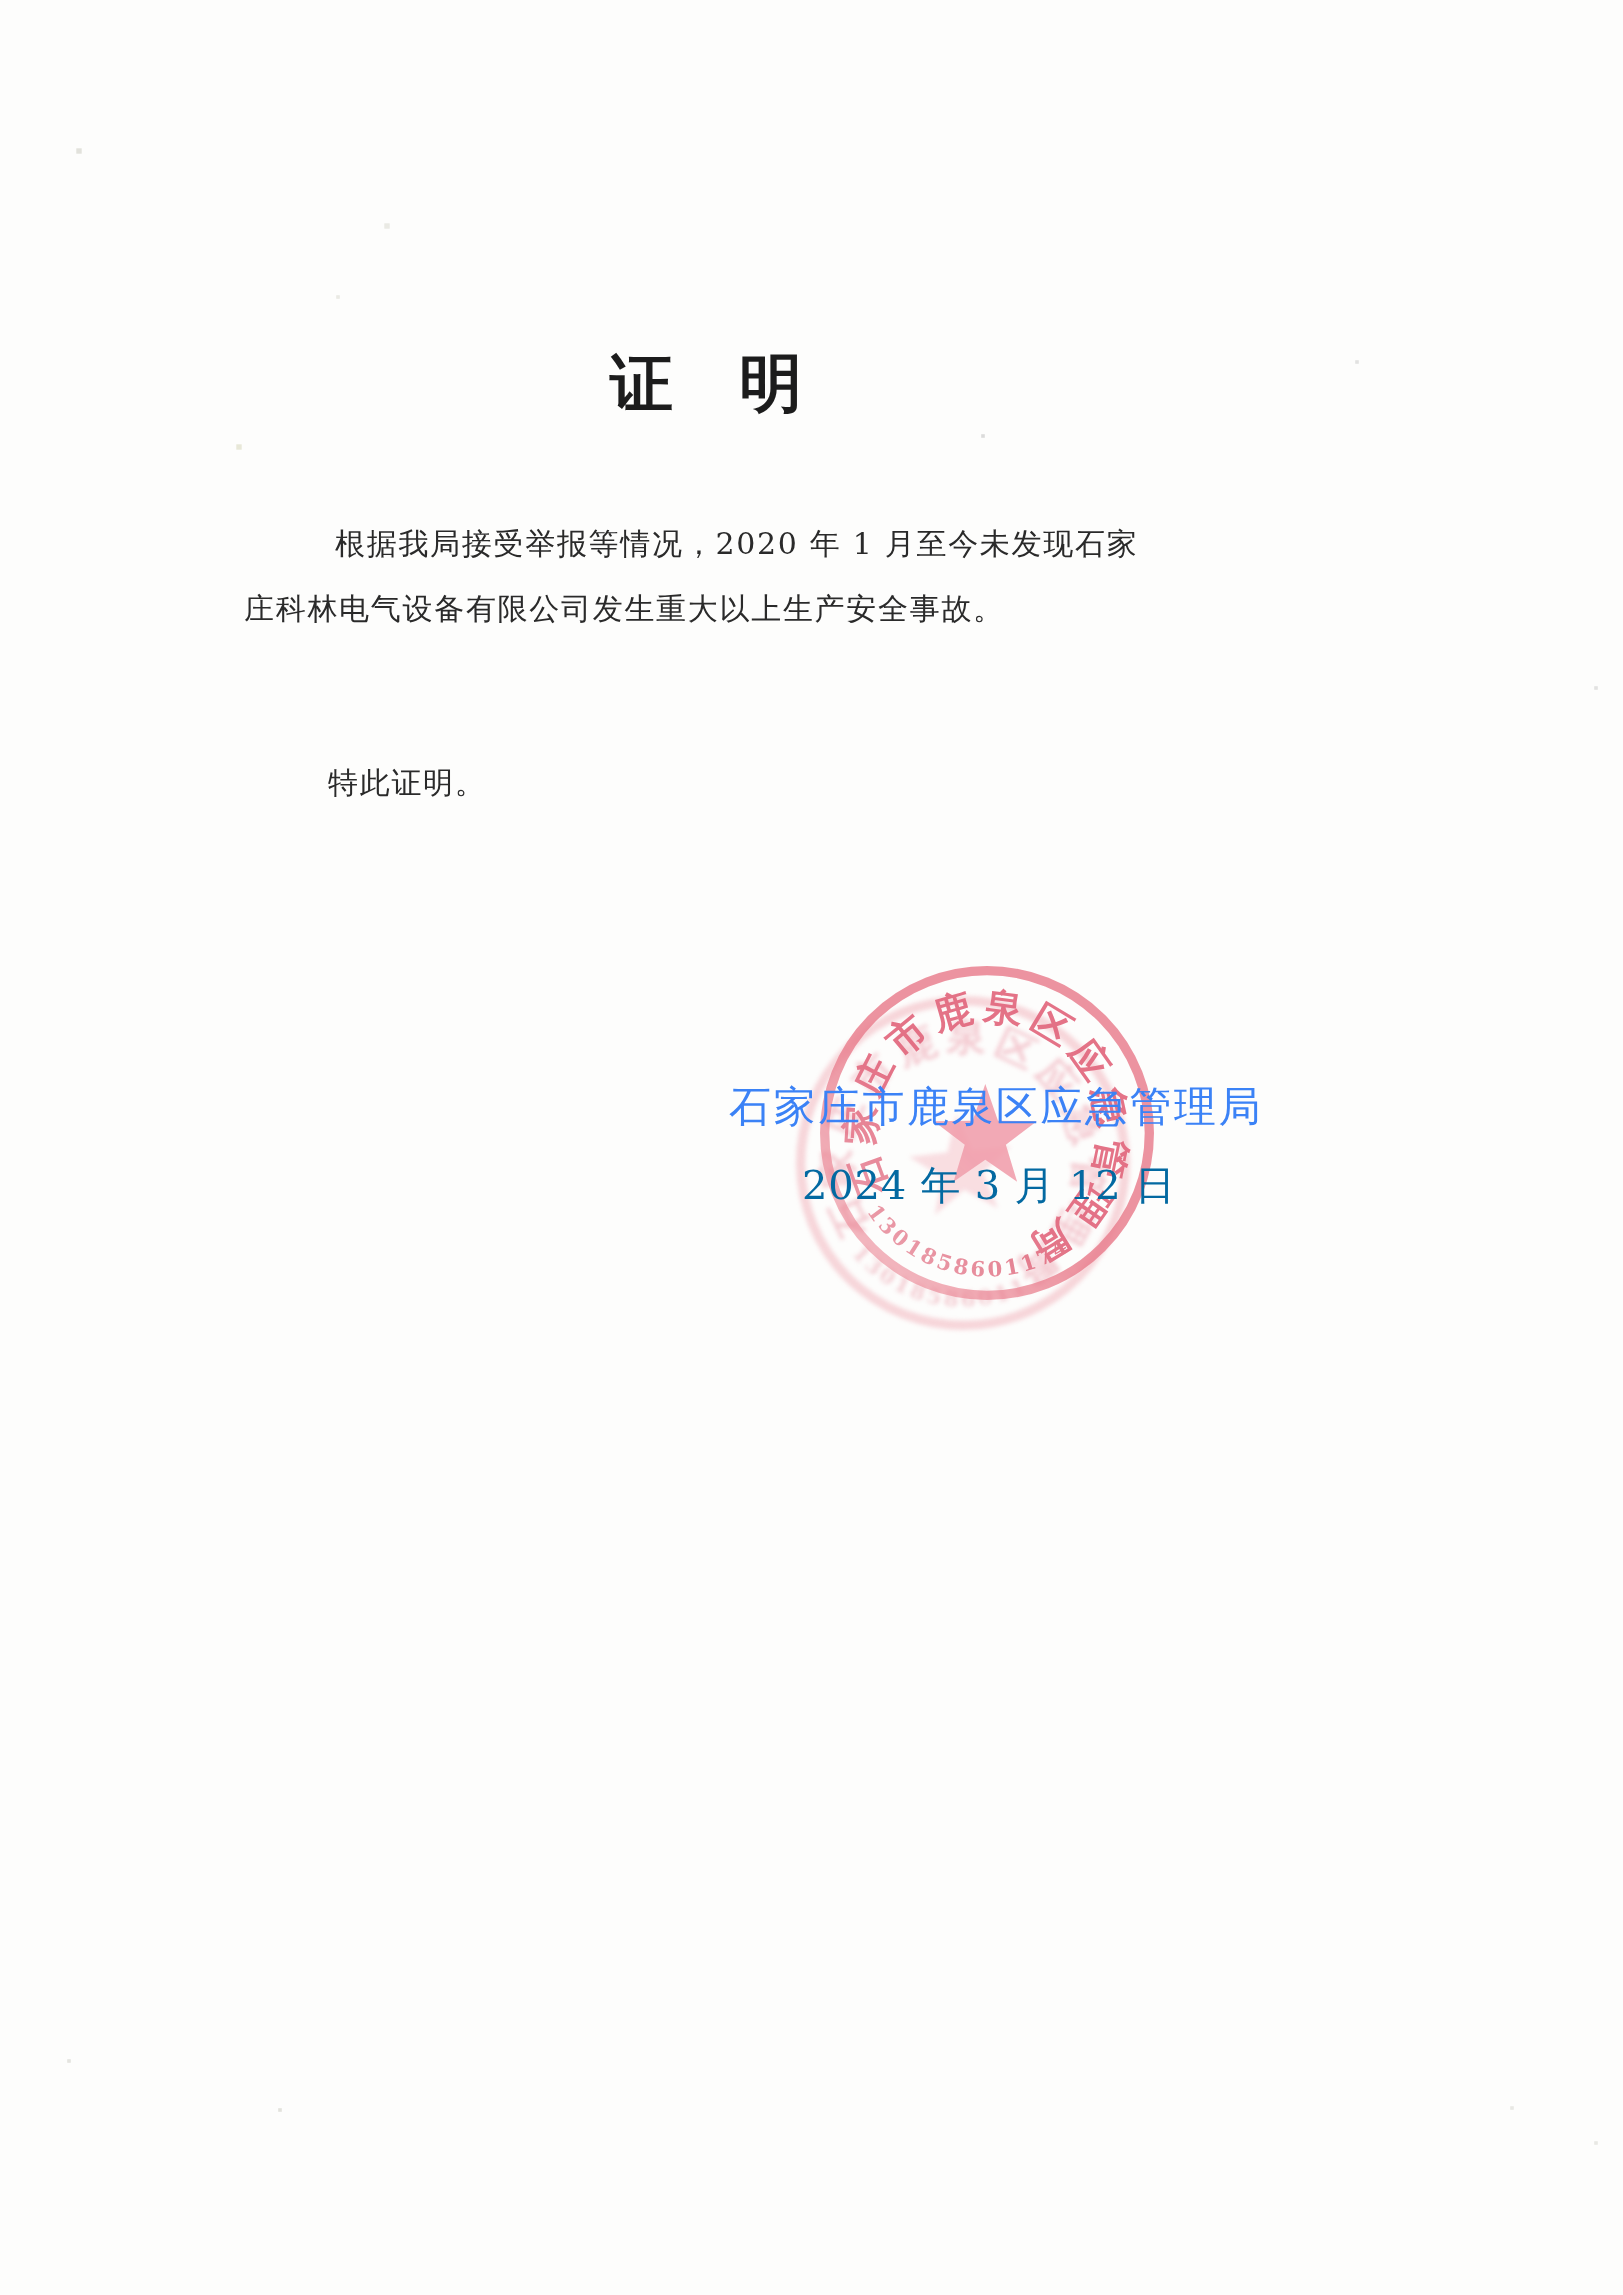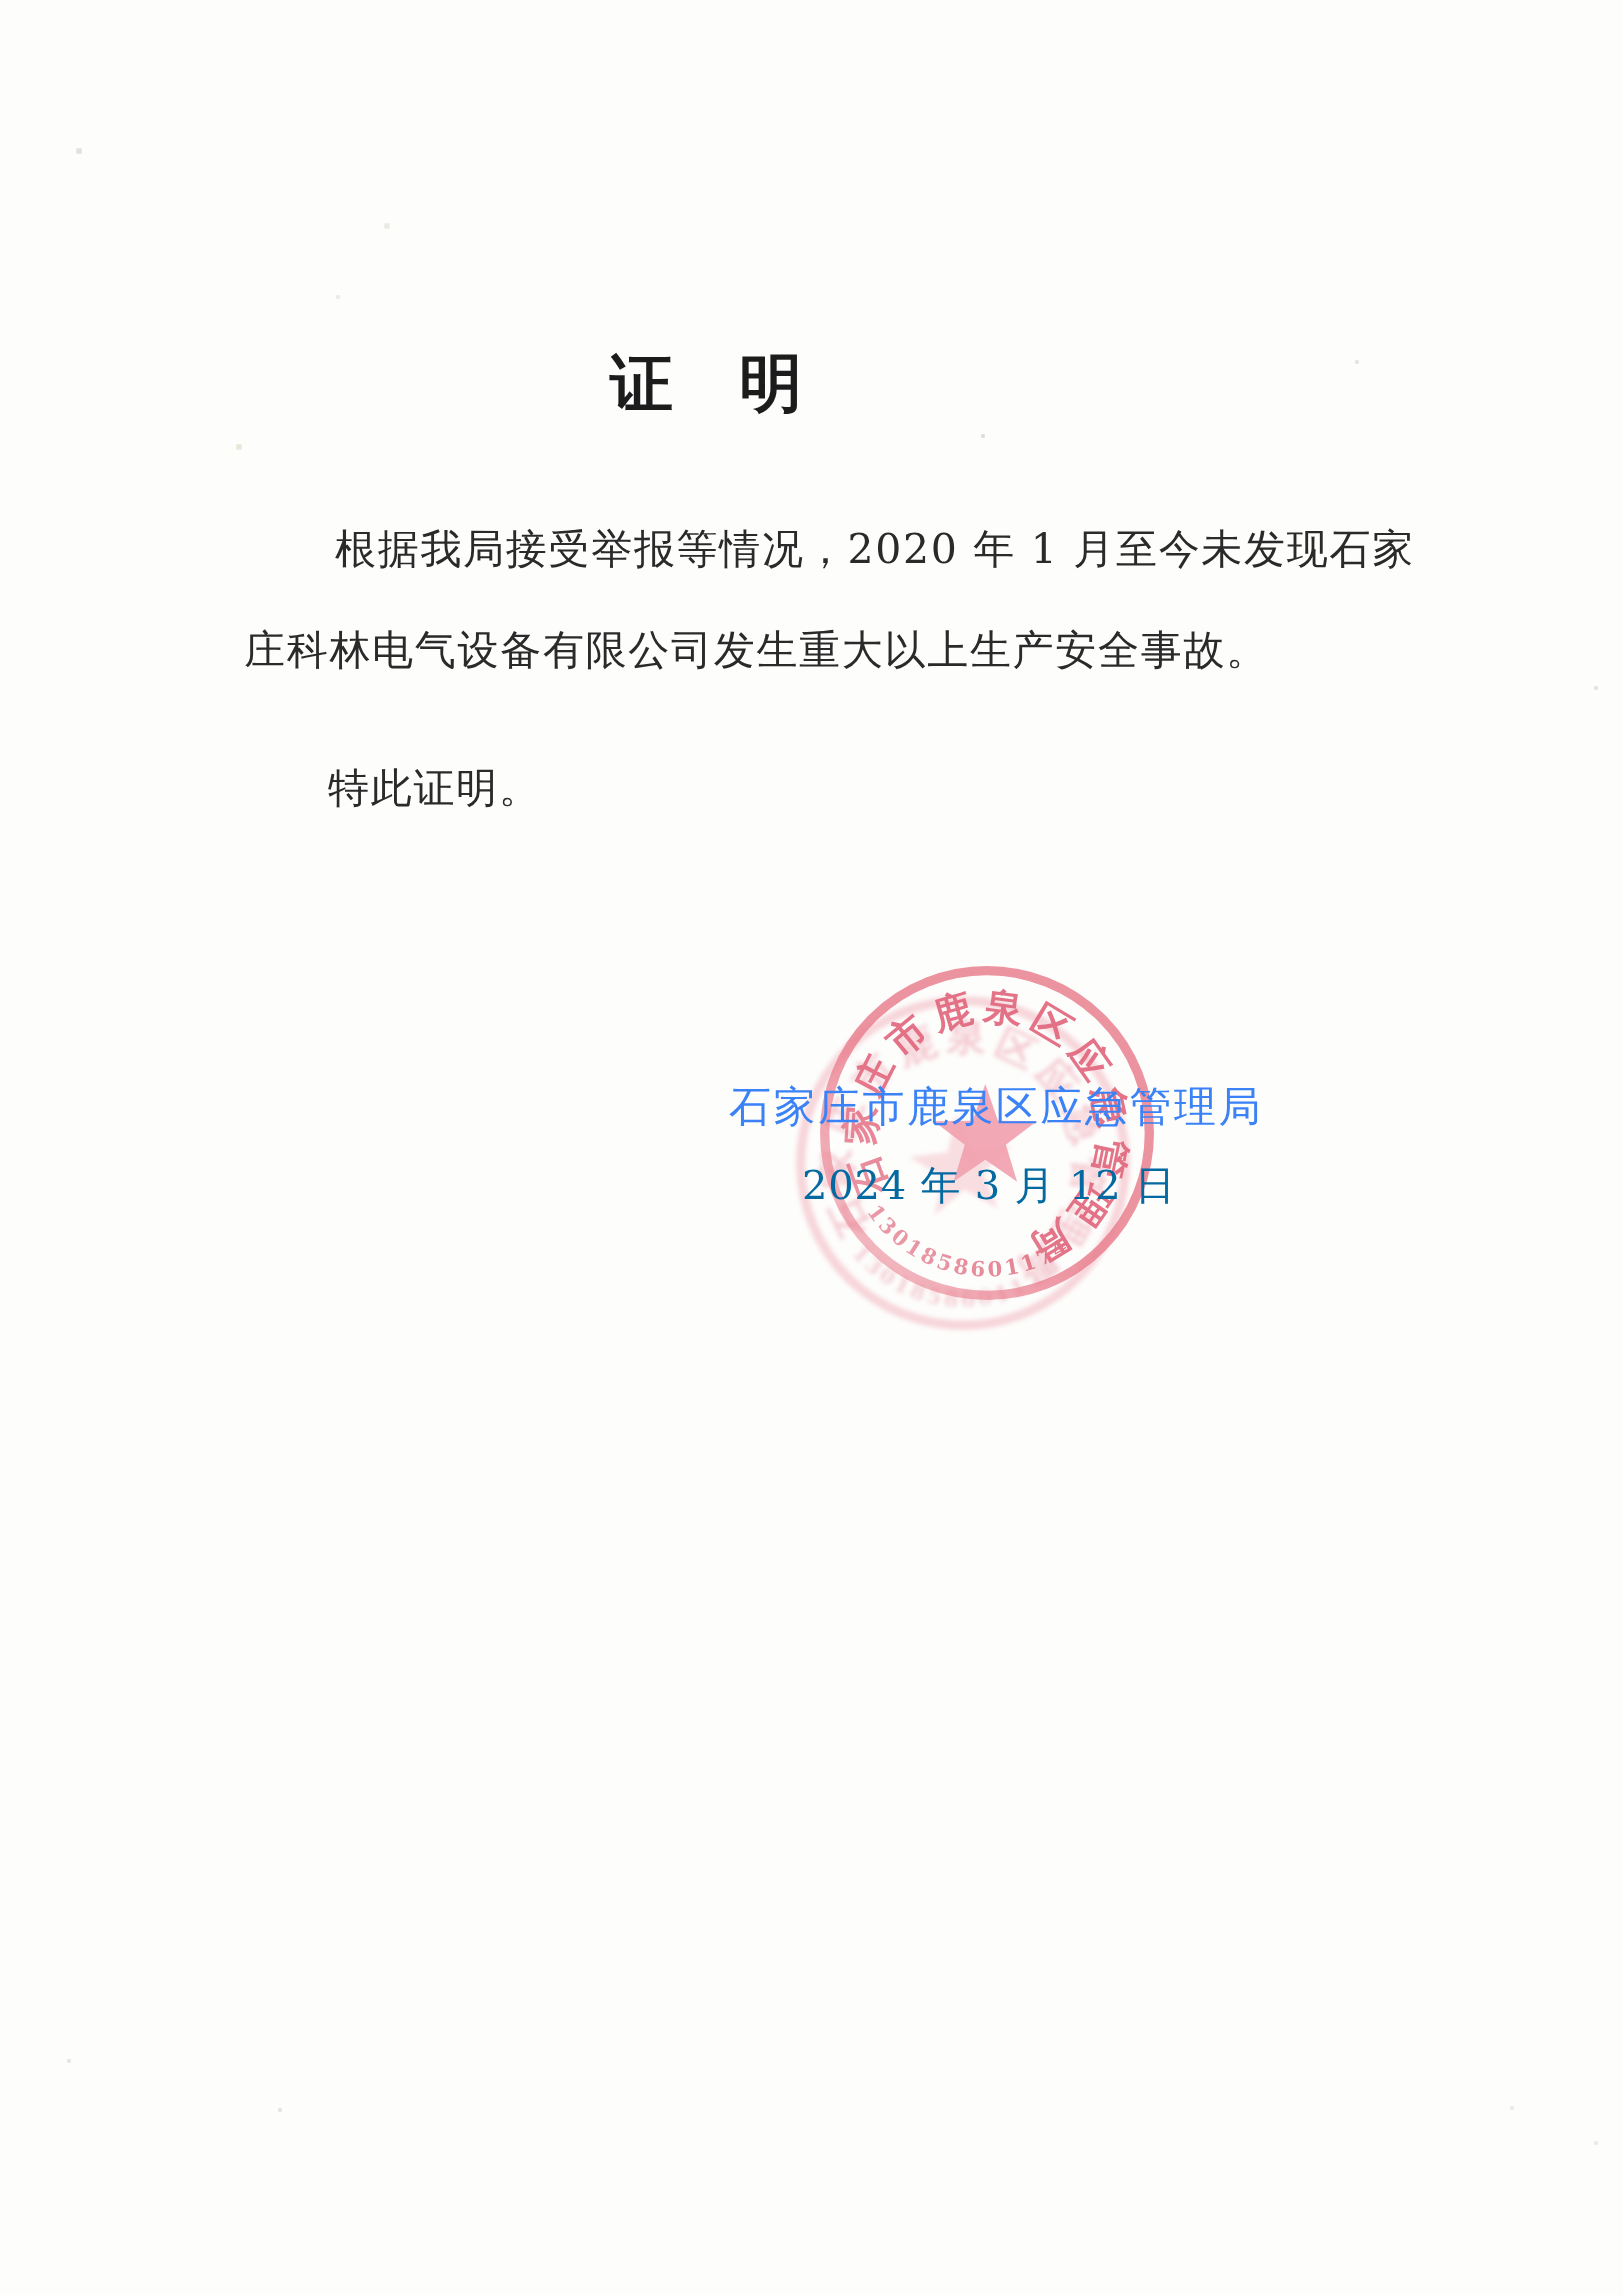--- a/index.html
+++ b/index.html
@@ -17,28 +17,28 @@
     top:352px;left:0;width:1414px;
     text-align:center;
     font-size:63px;
     font-weight:bold;
     letter-spacing:1.7px;
     color:#1c1c1c;
     line-height:1;
   }
   .body-line{
     position:absolute;
-    font-size:41px;
+    font-size:30px;
     line-height:1;
     letter-spacing:1.7px;
     color:#2a2a2a;
     white-space:nowrap;
   }
   .line1{left:335px;top:529px;}
-  .line2{left:244px;top:630px;}
+  .line2{left:244px;top:594px;}
   .closing{left:328px;top:768px;}
   .sig-org{
     position:absolute;
     left:729px;top:1086px;
     font-size:42px;line-height:1;
     letter-spacing:2.5px;
     color:#3b82f6;
     white-space:nowrap;
     z-index:3;
   }

